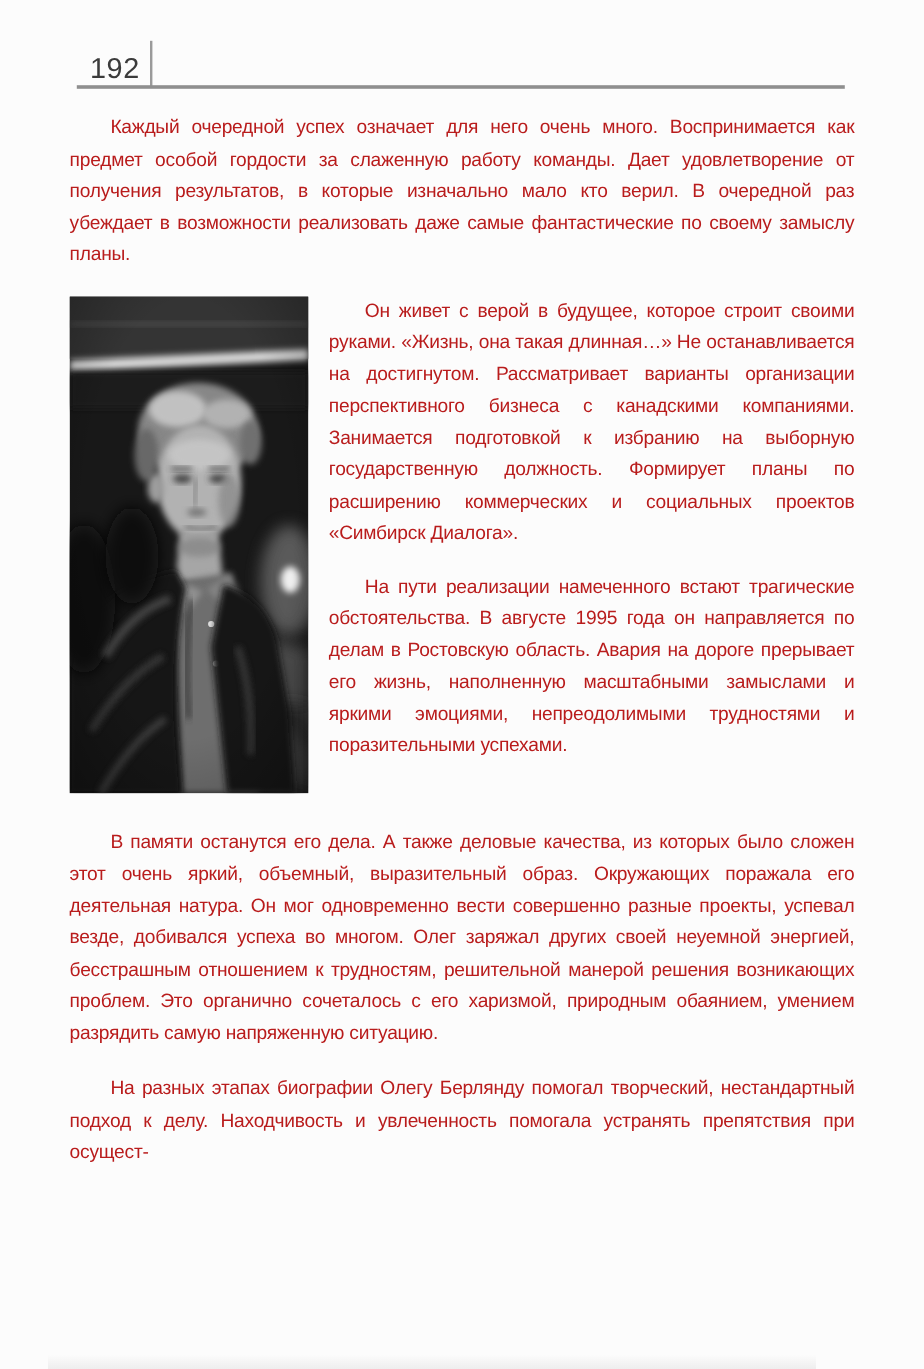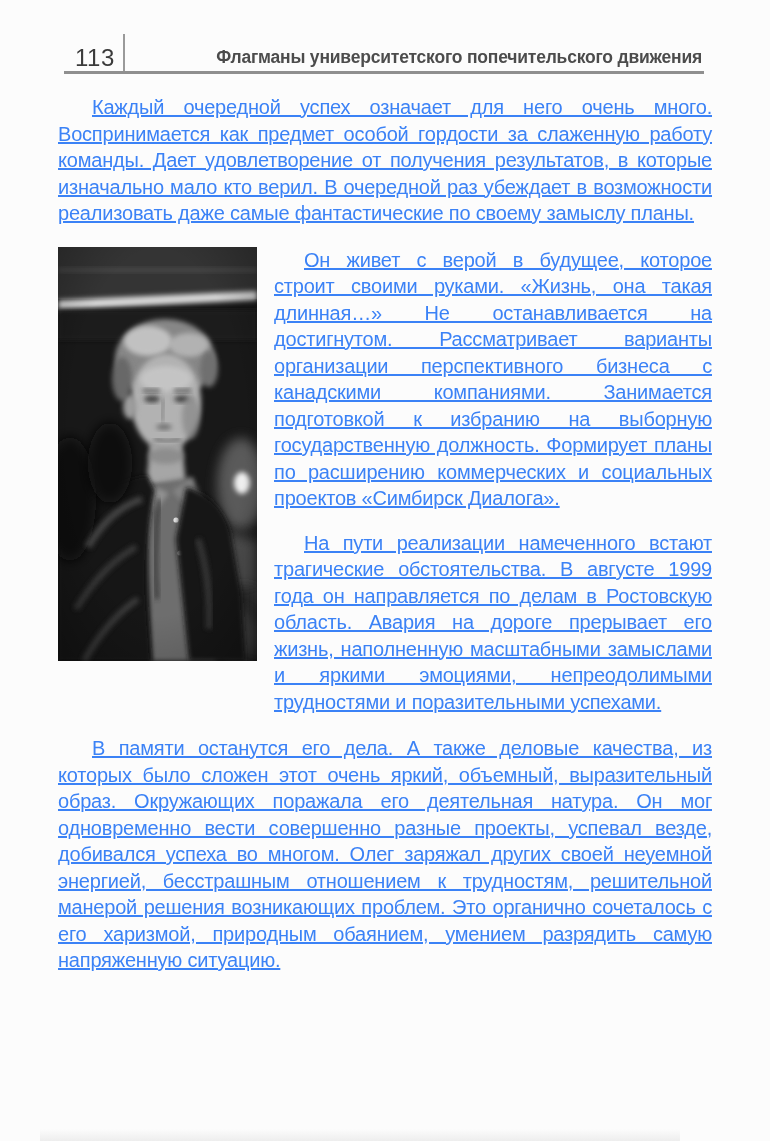--- a/index.html
+++ b/index.html
@@ -44,26 +44,25 @@
     width:640px; height:3px;
     background:#8f8f8f;
   }
 
   
   .body-col {
     position:absolute; top:94px; left:58px; width:654px;
   }
   .para {
     margin:0 0 20px 0;
-    font-size:20px; line-height:26.5px;
+    font-size:16px; line-height:26.5px;
     text-align:justify;
     text-indent:34px;
     letter-spacing:-0.2px;
-    color:#3b82f6;
-    text-decoration:underline;
+    color:#b91c1c;
   }
   .para.last { margin-bottom:0; }
 
   .media-row {
     display:flex;
     gap:17px;
     margin-bottom:20px;
   }
   .figure {
     flex:0 0 199px; width:199px;
@@ -89,23 +88,22 @@
     position:absolute; bottom:0; left:40px; right:90px; height:12px;
     background:linear-gradient(to top, rgba(110,110,110,0.10), rgba(110,110,110,0));
   }
 </style>
 </head>
 <body>
 
 <div class="page">
 
   <div class="header-row">
-    <div class="page-number">113</div>
+    <div class="page-number">192</div>
     <div class="header-sep"></div>
-    <div class="running-title">Флагманы университетского попечительского движения</div>
   </div>
   <div class="header-rule"></div>
 
   <div class="body-col">
 
     <p class="para">Каждый очередной успех означает для него очень много. Воспринимается как предмет особой гордости за слаженную работу команды. Дает удовлетворение от получения результатов, в которые изначально мало кто верил. В очередной раз убеждает в возможности реализовать даже самые фантастические по своему замыслу планы.</p>
 
     <div class="media-row">
 
       <figure class="figure">
@@ -176,22 +174,23 @@
 
           <rect width="199" height="414" fill="url(#vig)"></rect>
         </svg>
 
         <figcaption class="caption">
         </figcaption>
       </figure>
 
       <div class="side-col">
         <p class="para">Он живет с верой в будущее, которое строит своими руками. «Жизнь, она такая длинная…» Не останавливается на достигнутом. Рассматривает варианты организации перспективного бизнеса с канадскими компаниями. Занимается подготовкой к избранию на выборную государственную должность. Формирует планы по расширению коммерческих и социальных проектов «Симбирск Диалога».</p>
-        <p class="para">На пути реализации намеченного встают трагические обстоятельства. В августе 1999 года он направляется по делам в Ростовскую область. Авария на дороге прерывает его жизнь, наполненную масштабными замыслами и яркими эмоциями, непреодолимыми трудностями и поразительными успехами.</p>
+        <p class="para">На пути реализации намеченного встают трагические обстоятельства. В августе 1995 года он направляется по делам в Ростовскую область. Авария на дороге прерывает его жизнь, наполненную масштабными замыслами и яркими эмоциями, непреодолимыми трудностями и поразительными успехами.</p>
       </div>
     </div>
 
     <p class="para">В памяти останутся его дела. А также деловые качества, из которых было сложен этот очень яркий, объемный, выразительный образ. Окружающих поражала его деятельная натура. Он мог одновременно вести совершенно разные проекты, успевал везде, добивался успеха во многом. Олег заряжал других своей неуемной энергией, бесстрашным отношением к трудностям, решительной манерой решения возникающих проблем. Это органично сочеталось с его харизмой, природным обаянием, умением разрядить самую напряженную ситуацию.</p>
+    <p class="para last">На разных этапах биографии Олегу Берлянду помогал творческий, нестандартный подход к делу. Находчивость и увлеченность помогала устранять препятствия при осущест-</p>
 
   </div>
 
   <div class="bottom-smear"></div>
 </div>
 
 </body></html>

